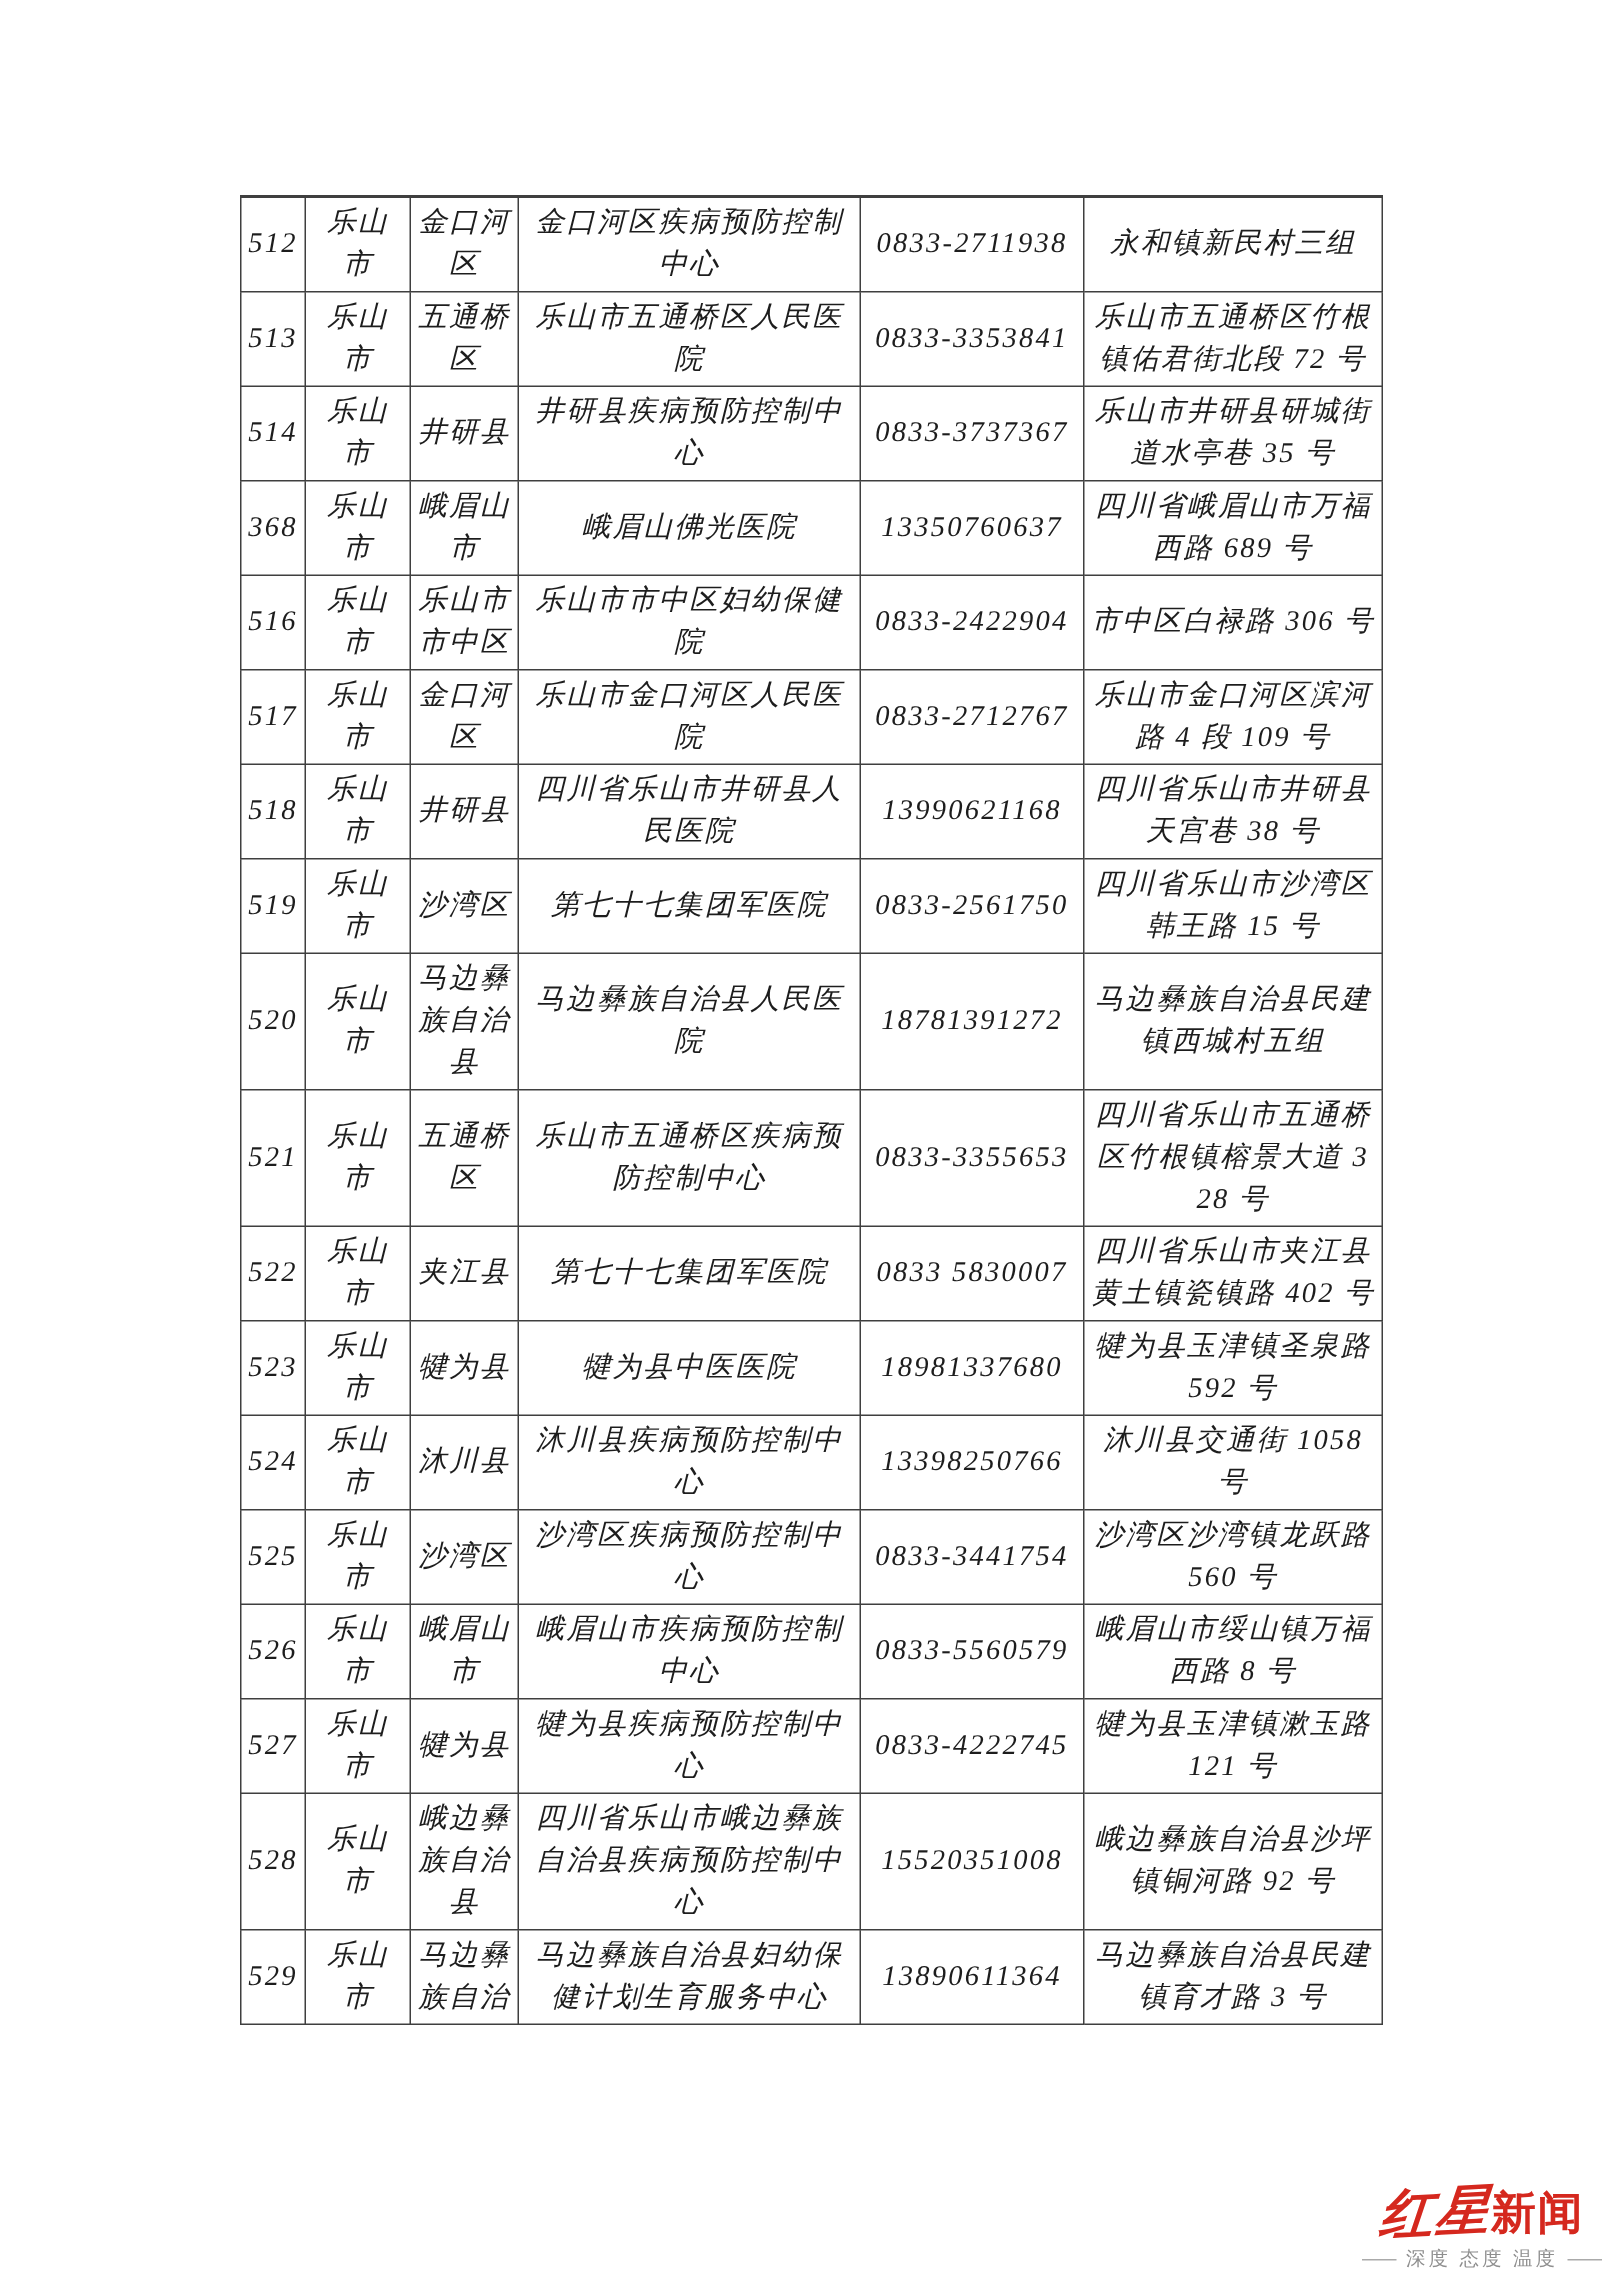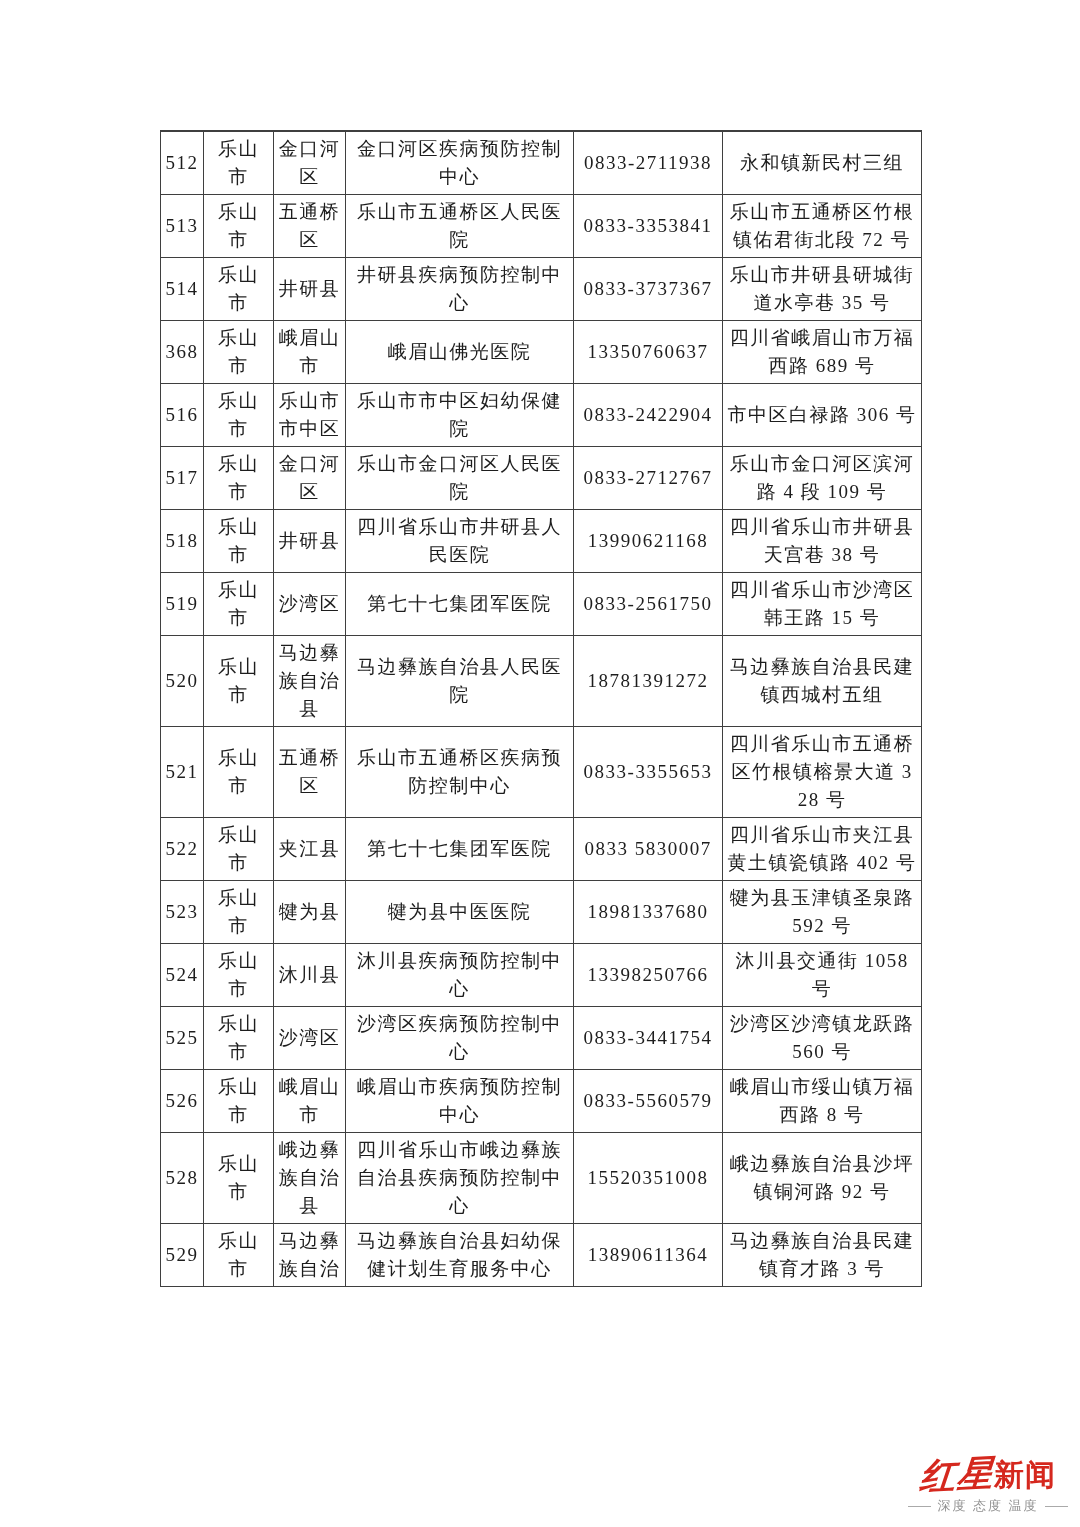--- a/index.html
+++ b/index.html
@@ -25,21 +25,21 @@
     border: 1px solid #3f3f3f;
     text-align: center;
     vertical-align: middle;
     font-size: 19px;
     line-height: 28px;
     padding: 3px 4px;
     letter-spacing: 1.5px;
     word-break: break-all;
     overflow-wrap: anywhere;
   }
-  table.data-table { border-top: 2px solid #3f3f3f; }
+  table.data-table { border-top: 2px solid #3f3f3f; font-style: italic; }
   td.c-no    { letter-spacing: 0; }
   td.c-phone { letter-spacing: 0.5px; }
   col.w-no    { width: 43px; }
   col.w-city  { width: 70px; }
   col.w-dist  { width: 72px; }
   col.w-inst  { width: 228px; }
   col.w-phone { width: 149px; }
   col.w-addr  { width: 199px; }
 
   .footer-logo {
@@ -232,20 +232,28 @@
 
   <tr>
     <td class="c-no">526</td>
     <td class="c-city">乐山市</td>
     <td class="c-dist">峨眉山市</td>
     <td class="c-inst">峨眉山市疾病预防控制中心</td>
     <td class="c-phone">0833-5560579</td>
     <td class="c-addr">峨眉山市绥山镇万福西路 8 号</td>
   </tr>
 
+  <tr>
+    <td class="c-no">527</td>
+    <td class="c-city">乐山市</td>
+    <td class="c-dist">犍为县</td>
+    <td class="c-inst">犍为县疾病预防控制中心</td>
+    <td class="c-phone">0833-4222745</td>
+    <td class="c-addr">犍为县玉津镇漱玉路 121 号</td>
+  </tr>
 
   <tr>
     <td class="c-no">528</td>
     <td class="c-city">乐山市</td>
     <td class="c-dist">峨边彝族自治县</td>
     <td class="c-inst">四川省乐山市峨边彝族自治县疾病预防控制中心</td>
     <td class="c-phone">15520351008</td>
     <td class="c-addr">峨边彝族自治县沙坪镇铜河路 92 号</td>
   </tr>
 

